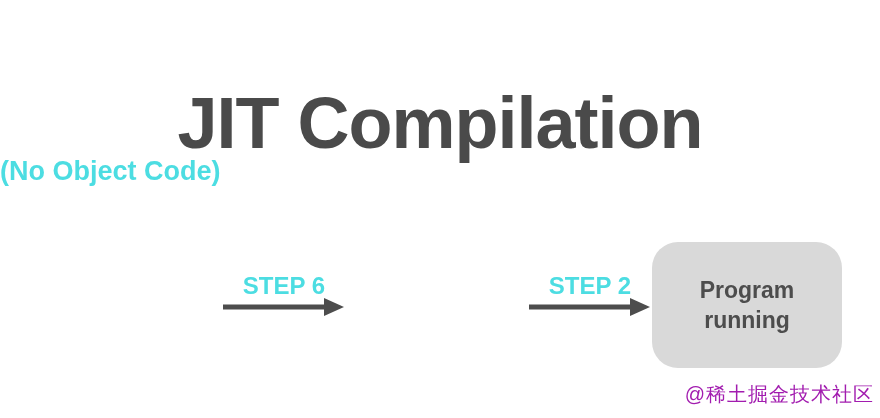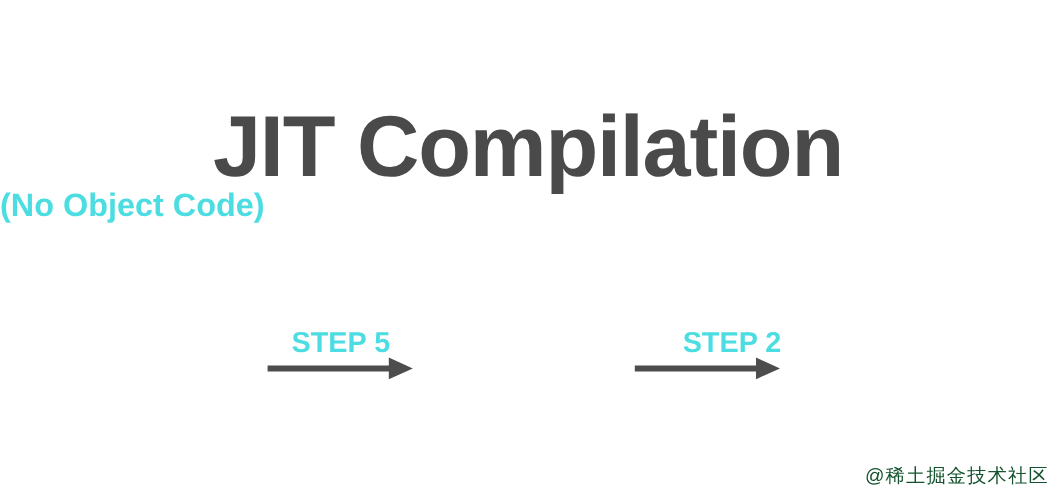--- a/index.html
+++ b/index.html
@@ -52,61 +52,64 @@
   .step {
     position: absolute;
     top: 272px;
     width: 128px;
     text-align: center;
     font-size: 24px;
     font-weight: 700;
     color: #4cdde2;
   }
   .step-1 { left: 220px; }
-  .step-2 { left: 546px; text-align: center; }
+  .step-2 { left: 526px; text-align: center; }
   .arrow {
     position: absolute;
     top: 294px;
     width: 128px;
     height: 26px;
   }
   .arrow-1 { left: 220px; }
   .arrow-2 { left: 526px; }
   .arrow line    { stroke: #4d4d4d; stroke-width: 5; }
   .arrow polygon { fill: #4d4d4d; }
   .watermark {
     position: absolute;
     right: 6px;
     bottom: 10px;
-    font-size: 16px;
-    color: #14532d;
+    font-size: 20px;
+    color: #a21caf;
     letter-spacing: 1px;
   }
 </style>
 </head>
 <body>
 
 <div class="canvas">
 
   <h1 class="title">JIT Compilation</h1>
 
   <div class="subtitle">(No Object Code)</div>
 
 
-  <div class="step step-1">STEP 5</div>
+  <div class="step step-1">STEP 6</div>
 
   <svg class="arrow arrow-1" viewBox="0 0 128 26">
     <line x1="3" y1="13" x2="106" y2="13"></line>
     <polygon points="104,4 124,13 104,22"></polygon>
   </svg>
 
 
   <div class="step step-2">STEP 2</div>
 
   <svg class="arrow arrow-2" viewBox="0 0 128 26">
     <line x1="3" y1="13" x2="106" y2="13"></line>
     <polygon points="104,4 124,13 104,22"></polygon>
   </svg>
 
+  <div class="box box-program" style="background-color: rgb(217, 217, 217);">
+    <span class="box-label">Program running</span>
+  </div>
 
   <div class="watermark">@稀土掘金技术社区</div>
 
 </div>
 
 </body></html>

